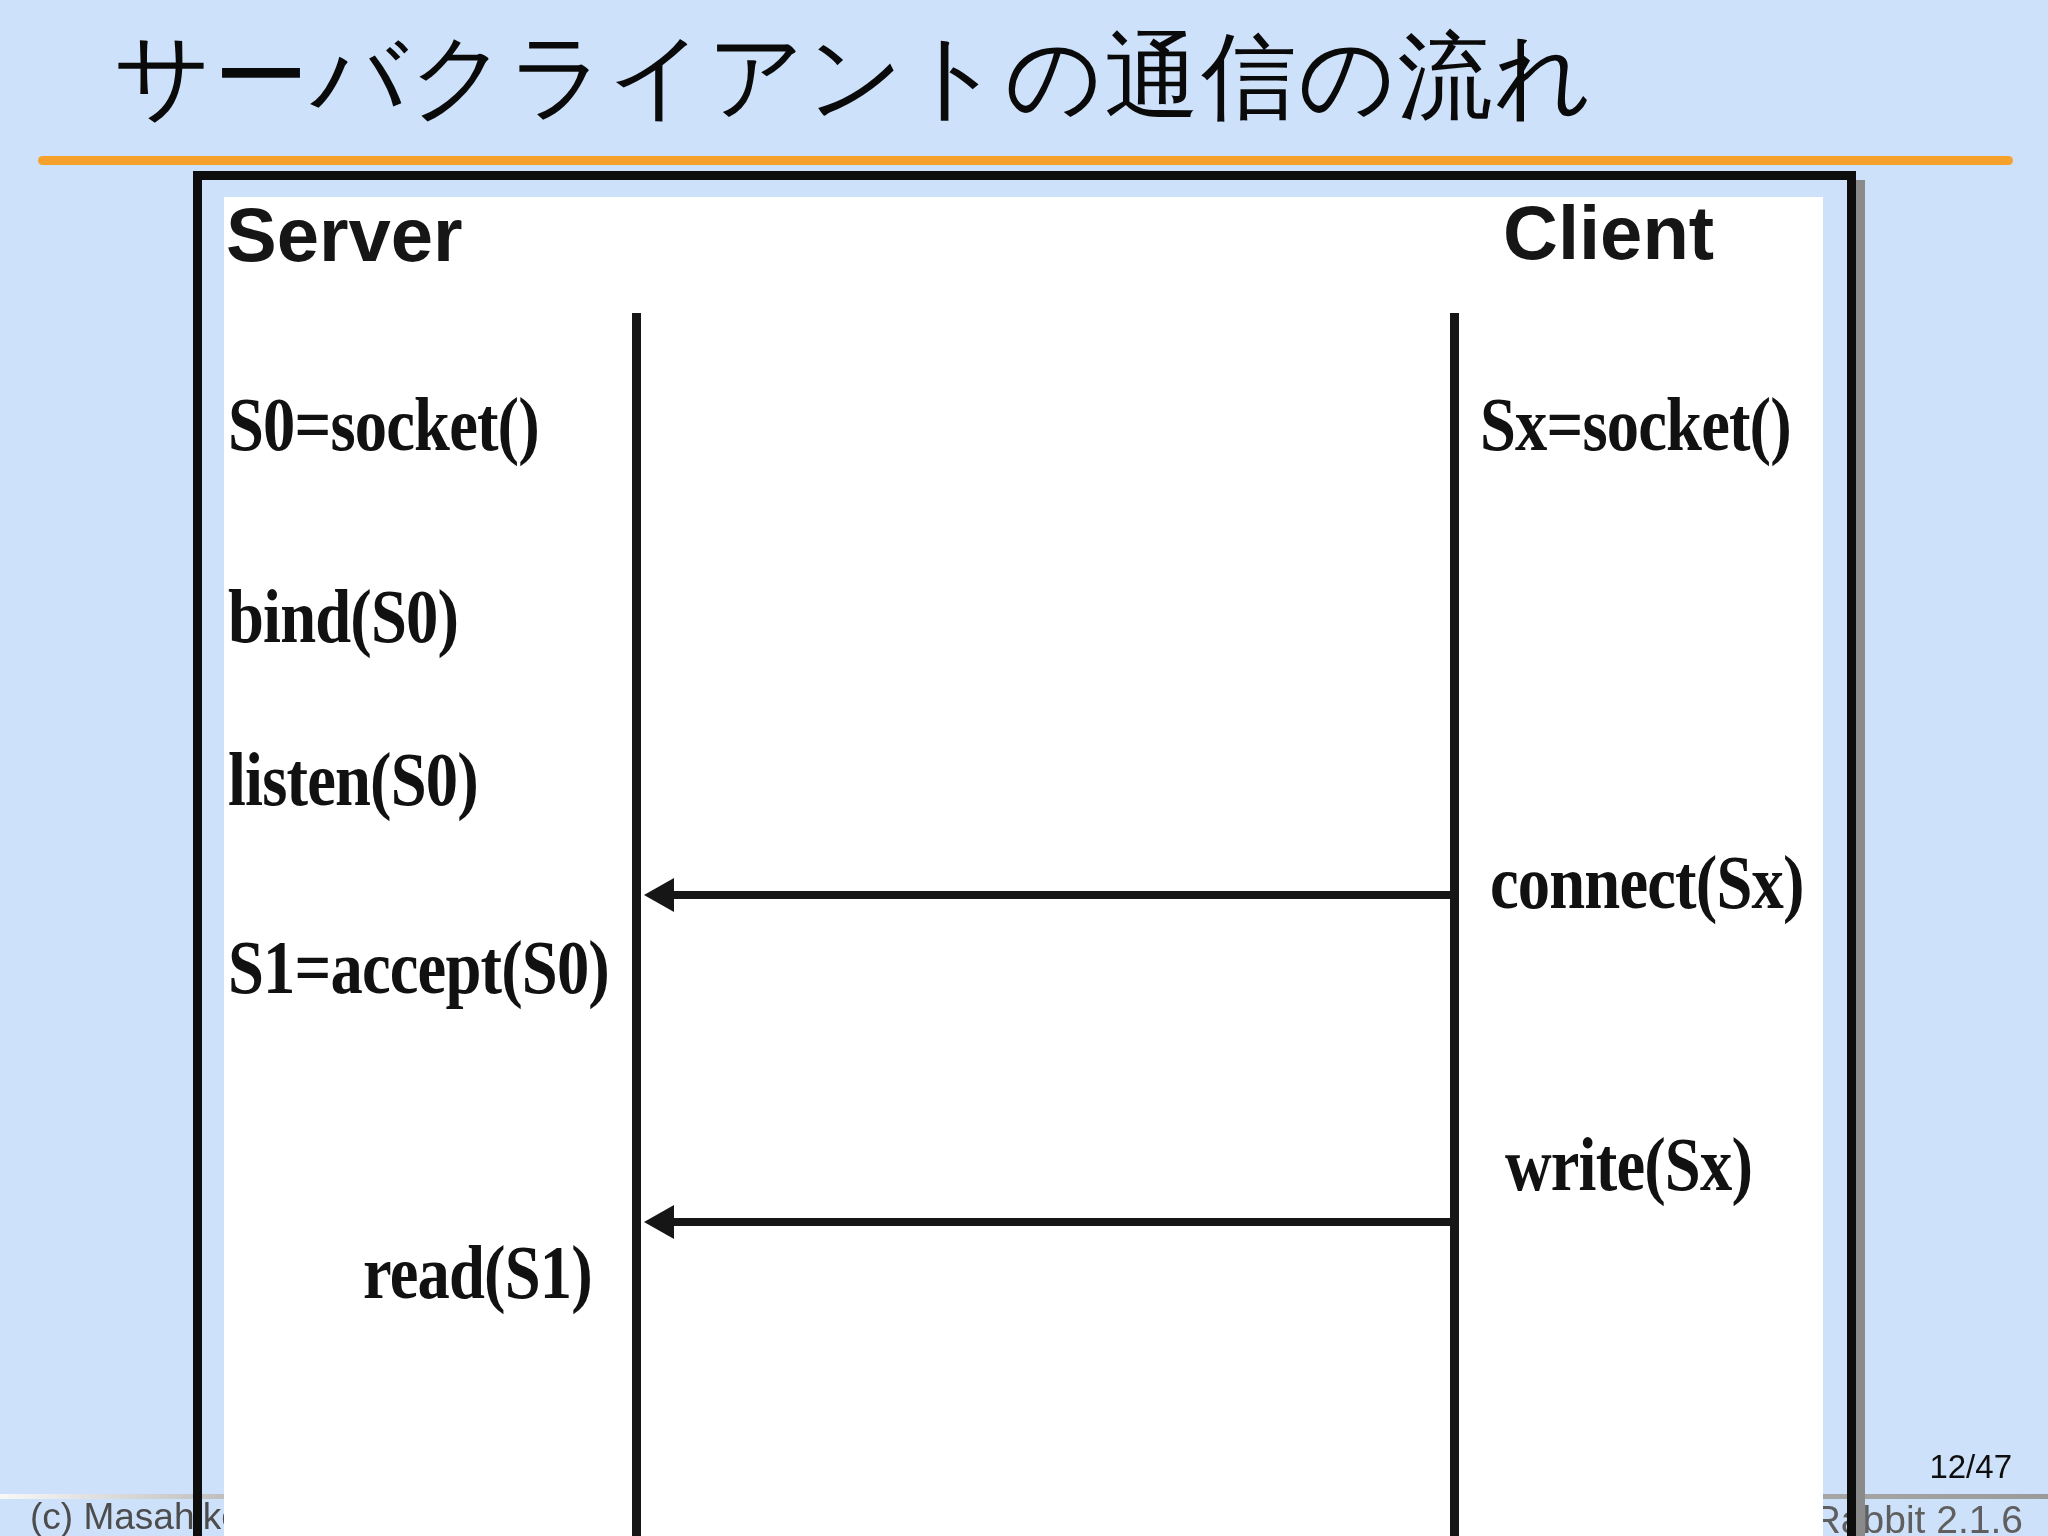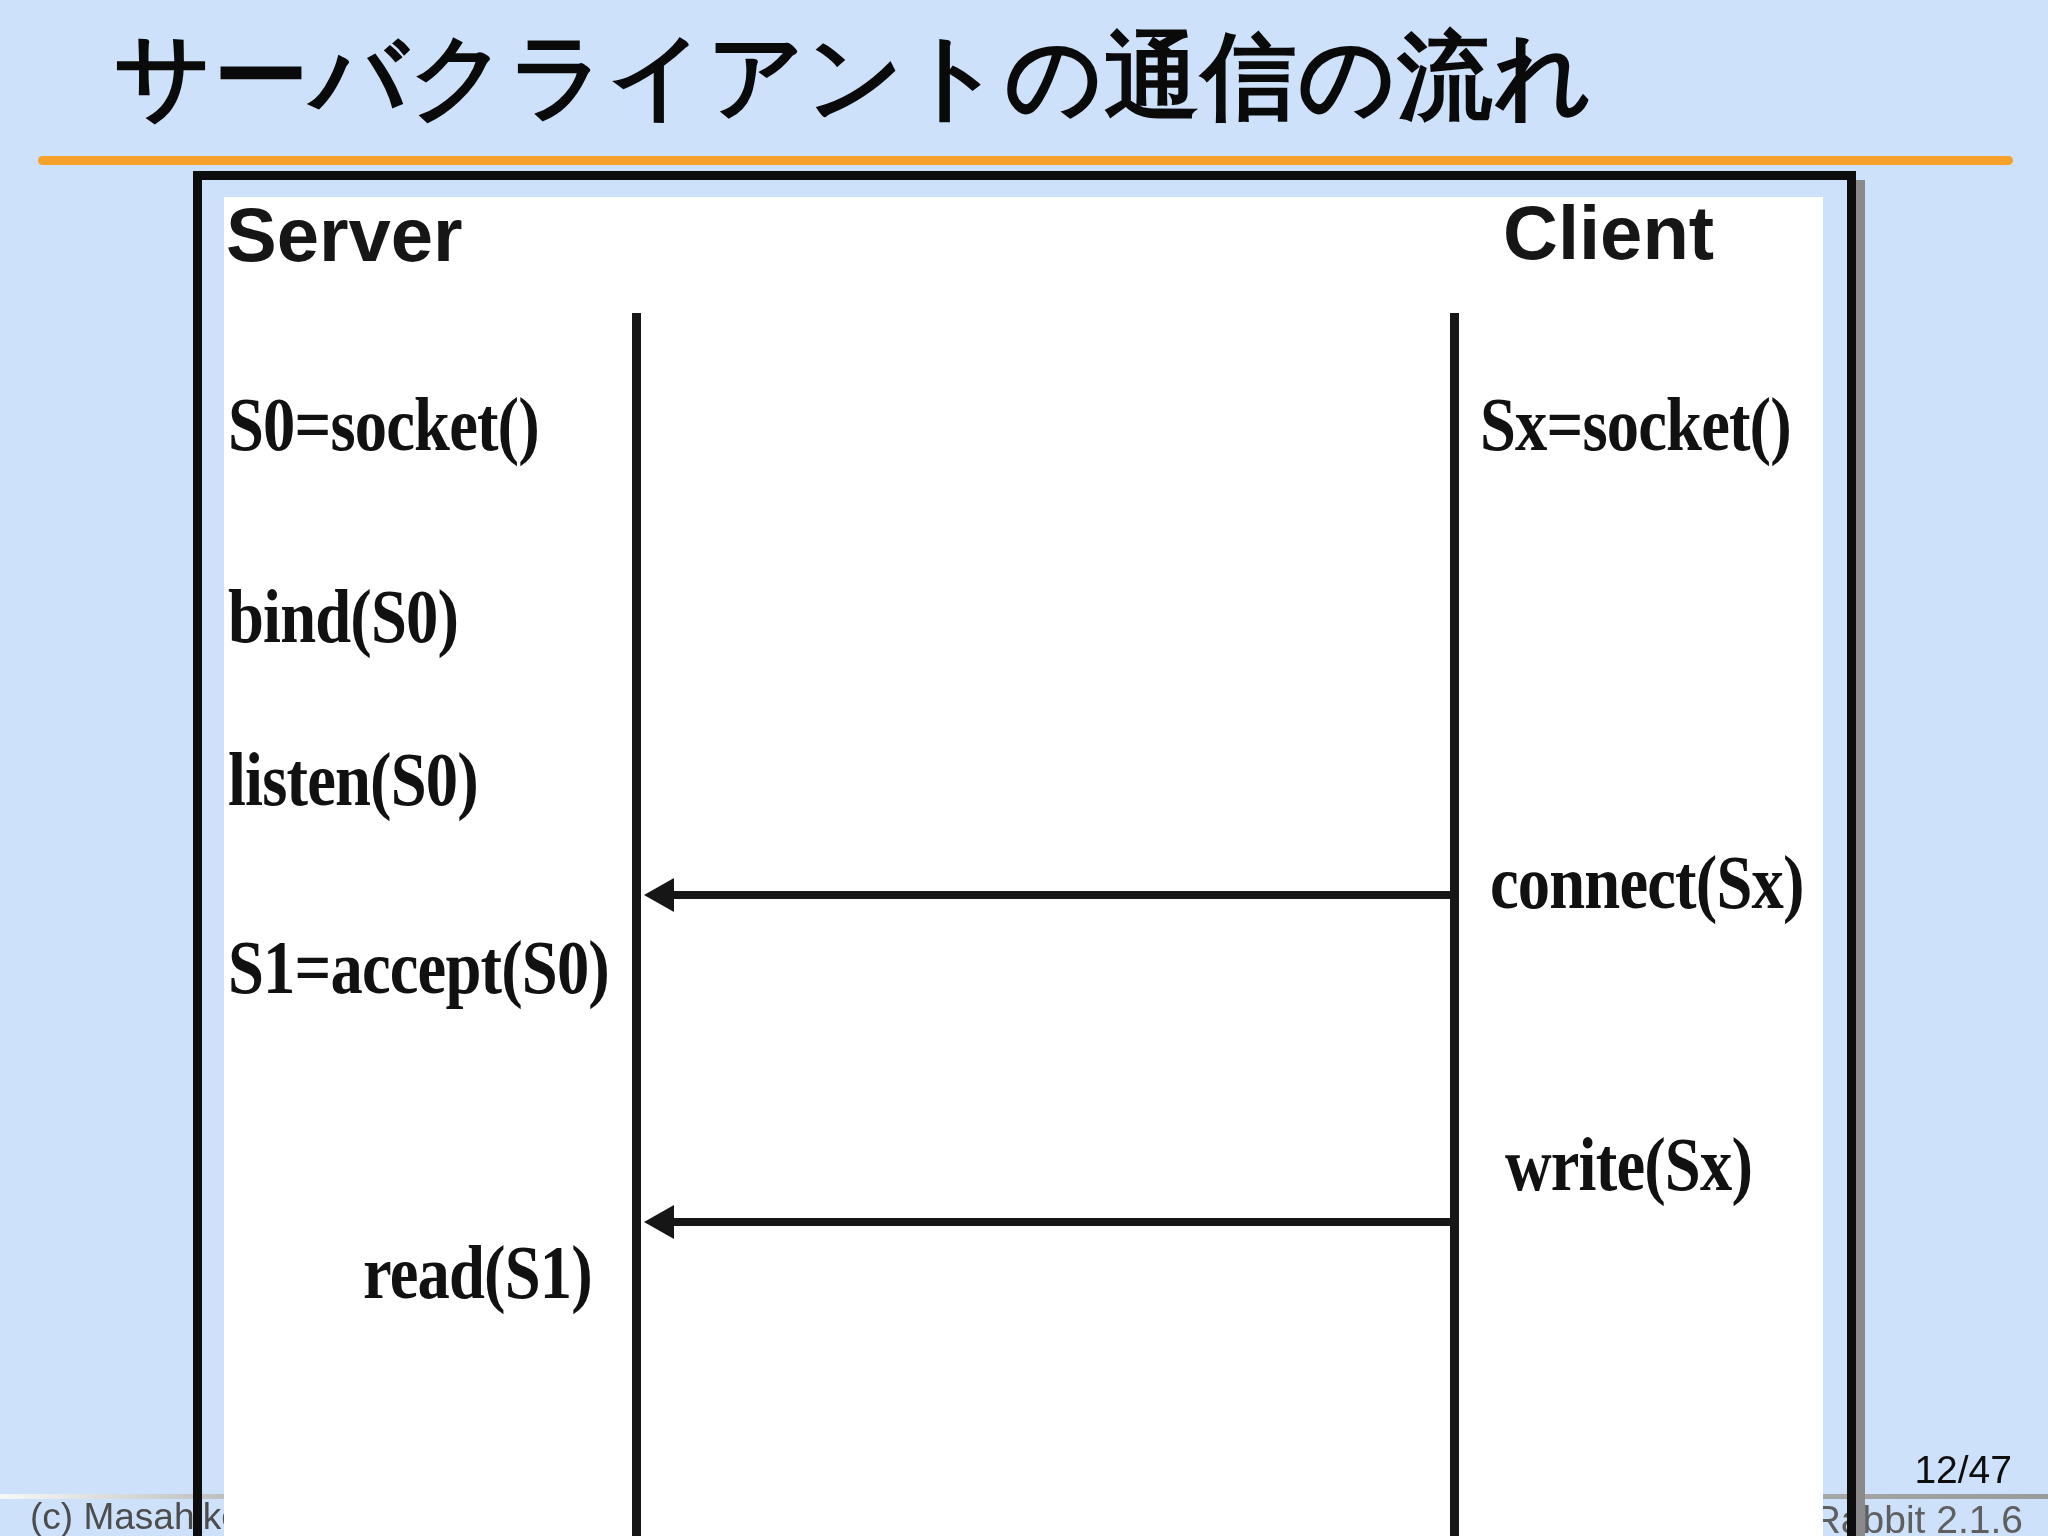--- a/index.html
+++ b/index.html
@@ -6,41 +6,41 @@
   .slide {
     position:relative; width:2048px; height:1536px; overflow:hidden;
     background:#cee1fa;
     font-family:"Liberation Sans","DejaVu Sans",sans-serif;
   }
 
   
   .title {
     position:absolute; top:14px; left:0; width:1708px;
     text-align:center;
-    font-size:95px; font-weight:bold; color:#0a0a0a;
+    font-size:95px; font-weight:normal; color:#0a0a0a;
     letter-spacing:2px;
     font-family:"Liberation Sans","DejaVu Sans",sans-serif;
   }
   .title-rule {
     position:absolute; top:156px; left:38px; width:1975px; height:9px;
     background:#f6a12c; border-radius:5px;
   }
 
   
   .footer-rule {
     position:absolute; top:1494px; left:0; width:2048px; height:5px; z-index:1;
     background:linear-gradient(90deg,#f8f8f8 0%,#8f8f8f 20%,#c4c4c4 60%,#9a9a9a 100%);
   }
   .footer-copyright {
     position:absolute; top:1496px; left:30px; z-index:1;
     font-size:37px; color:#4d4d4d; white-space:nowrap;
   }
   .footer-page {
     position:absolute; top:1448px; right:36px; z-index:1;
-    font-size:39px; color:#0e0e0e; white-space:nowrap;margin-left:13px;
+    font-size:33px; color:#0e0e0e; white-space:nowrap;margin-left:13px;
   }
   .footer-version {
     position:absolute; top:1498px; right:25px; z-index:1;
     font-size:39px; color:#5f5f5f; white-space:nowrap;
   }
 
   
   .frame {
     position:absolute; left:193px; top:171px; width:1663px; height:1390px;
     box-sizing:border-box; border:9px solid #0d0d0d; background:transparent;

